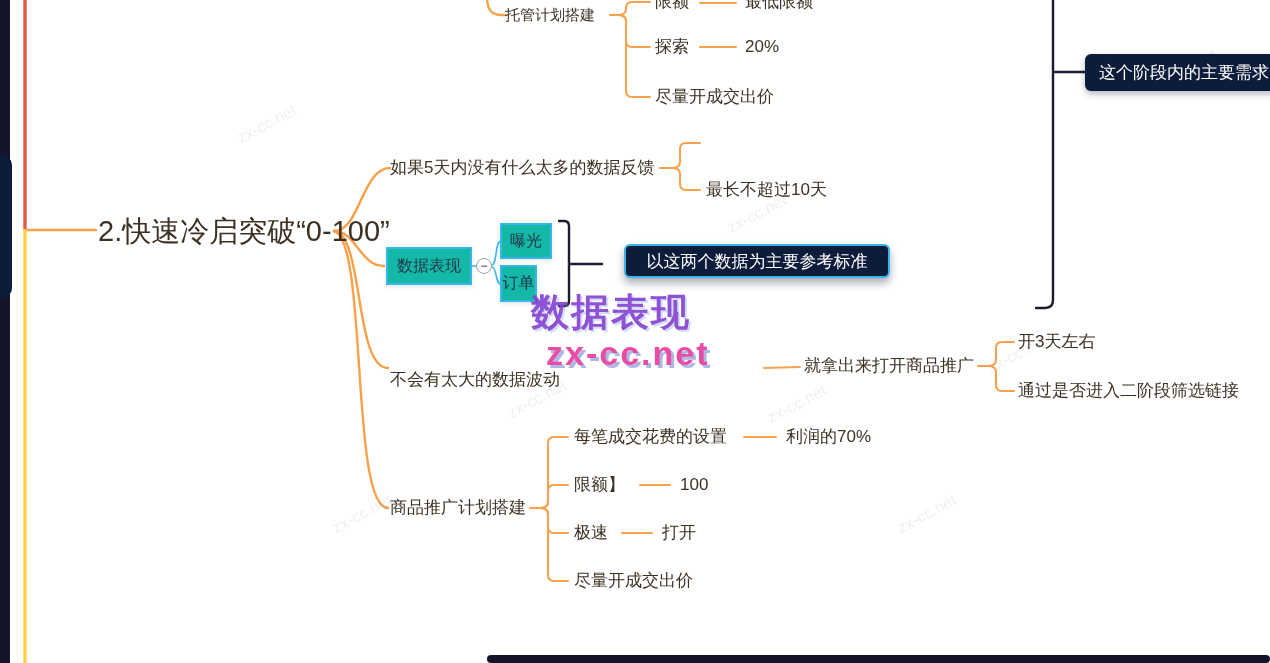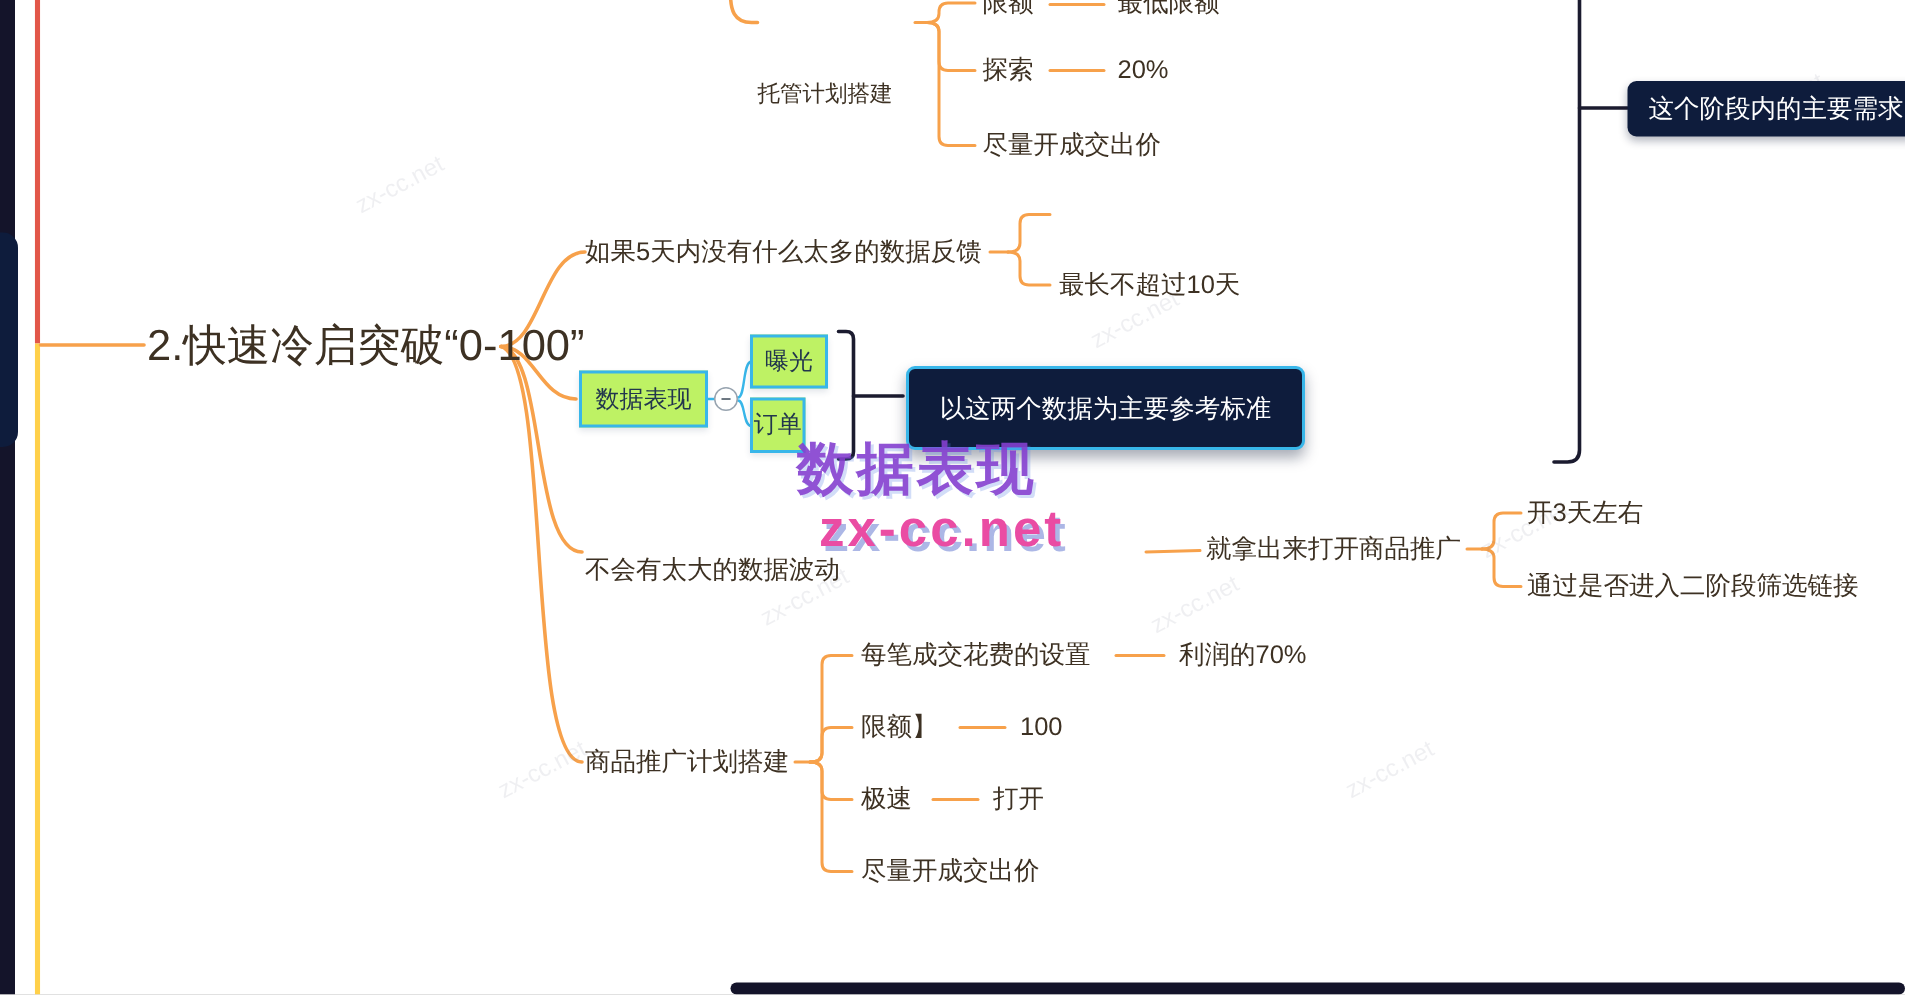--- a/index.html
+++ b/index.html
@@ -12,25 +12,25 @@
   svg.wires { position:absolute; left:0; top:0; width:1270px; height:663px; }
   svg.wires path { fill:none; }
   .ln-o  { stroke:var(--orange,#f7a14b); stroke-width:2.4; stroke-linecap:round; }
   .ln-o2 { stroke:var(--orange,#f7a14b); stroke-width:2;   stroke-linecap:round; }
   .ln-k  { stroke:var(--ink,#1b1b2f);    stroke-width:2.4; stroke-linecap:round; }
   .ln-b  { stroke:var(--blue,#38b6e9);   stroke-width:1.6; stroke-linecap:round; }
   .ln-r  { stroke:var(--red,#e25749);    stroke-width:3.4; }
   .ln-y  { stroke:var(--yellow,#ffd04a); stroke-width:3.4; }
 
   .t { position:absolute; white-space:pre; font-size:17px; line-height:22px; }
-  .t.small { font-size:15px; line-height:20px;margin-top:48px; }
+  .t.small { font-size:15px; line-height:20px; }
   .main-topic { position:absolute; white-space:pre; font-size:29px; line-height:30px; }
 
   .box-blue {
-    position:absolute; background:#bef264; border:2px solid var(--blue,#38b6e9);
+    position:absolute; background:#14b8a6; border:2px solid var(--blue,#38b6e9);
     border-radius:0; display:flex; align-items:center; justify-content:center;
     font-size:16px; color:#22364d; box-shadow:0 2px 4px rgba(30,60,90,.12);
     white-space:pre;
   }
   .box-navy {
     position:absolute; background:var(--navy,#0e1c3c); color:#fff;
     border-radius:6px; display:flex; align-items:center; white-space:pre;
   }
   #summary-box { border:2px solid var(--blue,#38b6e9); justify-content:center;
     font-size:17px; box-shadow:0 5px 9px rgba(10,20,50,.35); }
@@ -131,21 +131,21 @@
   <div class="t" style="left:745px;top:36px">20%</div>
   <div class="t" style="left:655px;top:86px">尽量开成交出价</div>
 
   <div class="t" style="left:390px;top:157px">如果5天内没有什么太多的数据反馈</div>
   <div class="t" style="left:706px;top:179px">最长不超过10天</div>
 
   <div class="box-blue" style="left:386px;top:247px;width:86px;height:38px">数据表现</div>
   <div class="collapse">−</div>
   <div class="box-blue" style="left:500px;top:223px;width:52px;height:36px">曝光</div>
   <div class="box-blue" style="left:500px;top:265px;width:37px;height:37px">订单</div>
-  <div class="box-navy" id="summary-box" style="left:604px;top:244px;width:266px;height:56px">以这两个数据为主要参考标准</div>
+  <div class="box-navy" id="summary-box" style="left:624px;top:244px;width:266px;height:34px">以这两个数据为主要参考标准</div>
 
   <div class="t" style="left:390px;top:369px">不会有太大的数据波动</div>
   <div class="t" style="left:804px;top:355px">就拿出来打开商品推广</div>
   <div class="t" style="left:1018px;top:331px">开3天左右</div>
   <div class="t" style="left:1018px;top:380px">通过是否进入二阶段筛选链接</div>
 
   <div class="t" style="left:390px;top:497px">商品推广计划搭建</div>
   <div class="t" style="left:574px;top:426px">每笔成交花费的设置</div>
   <div class="t" style="left:786px;top:426px">利润的70%</div>
   <div class="t" style="left:574px;top:474px">限额】</div>

